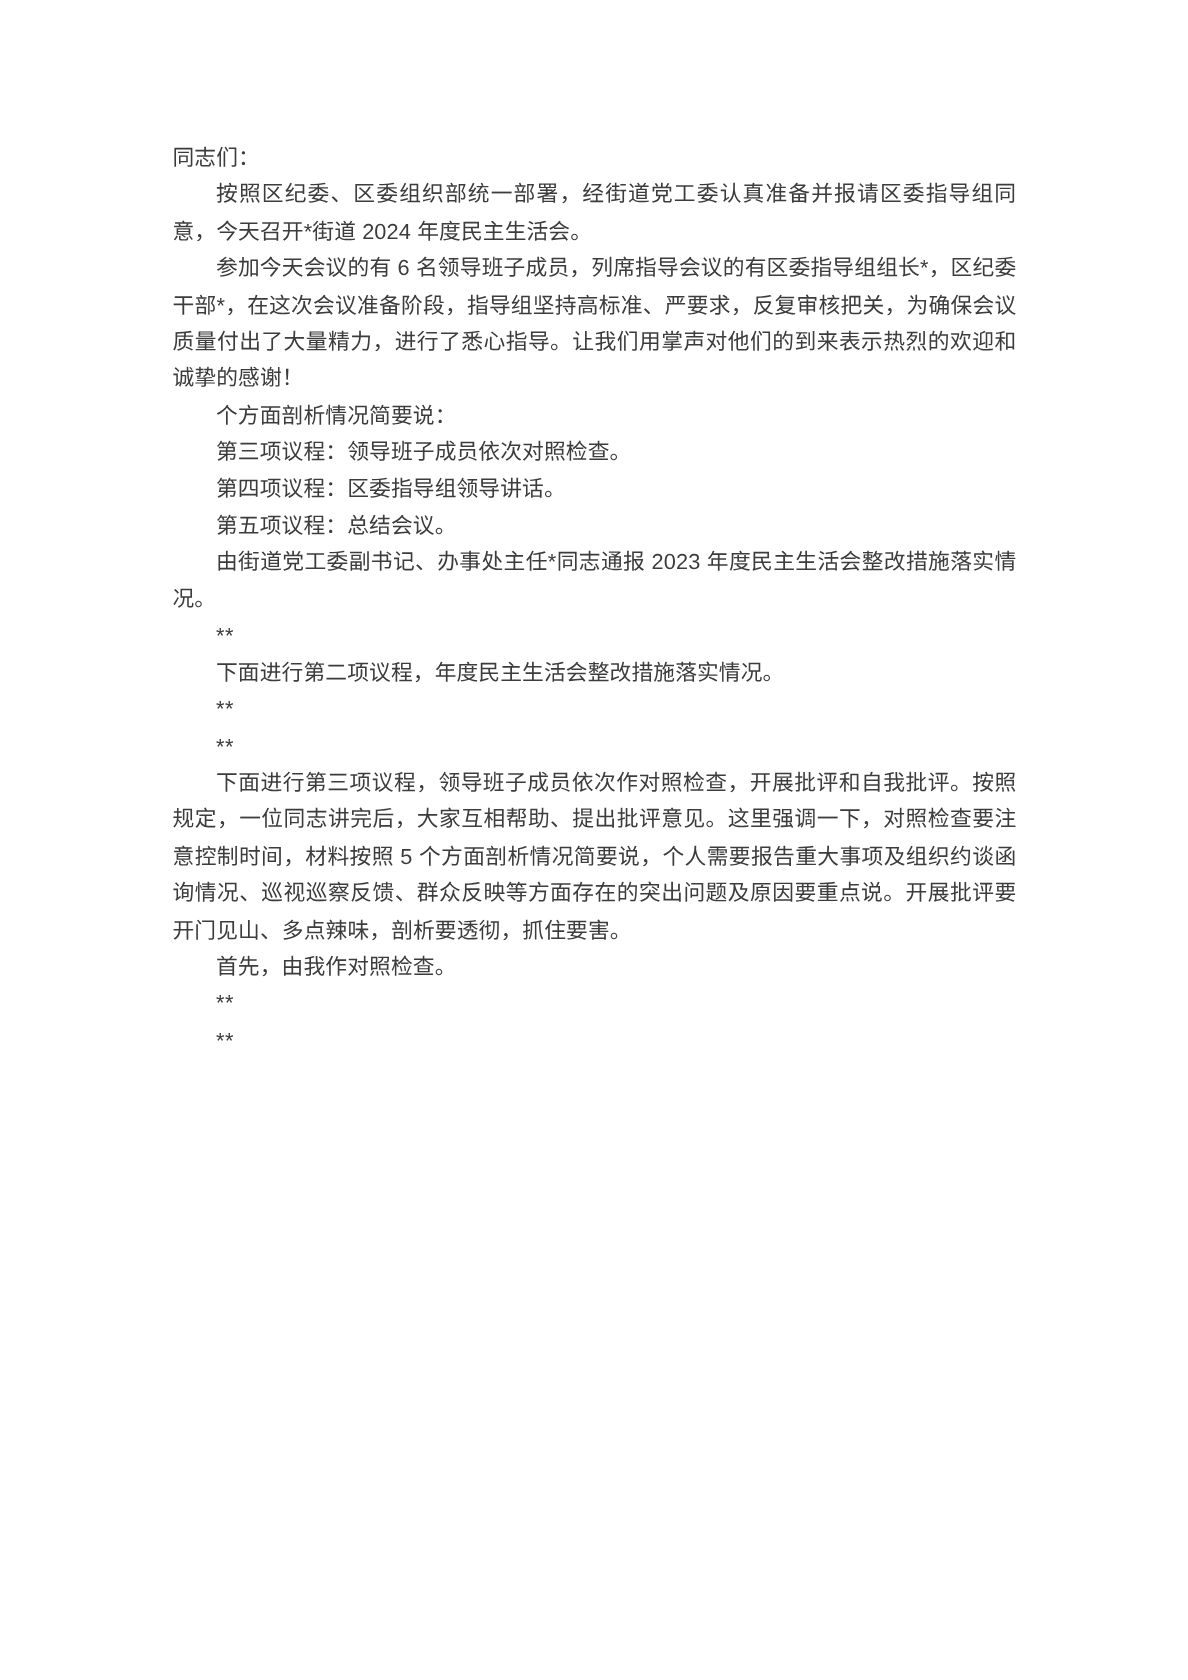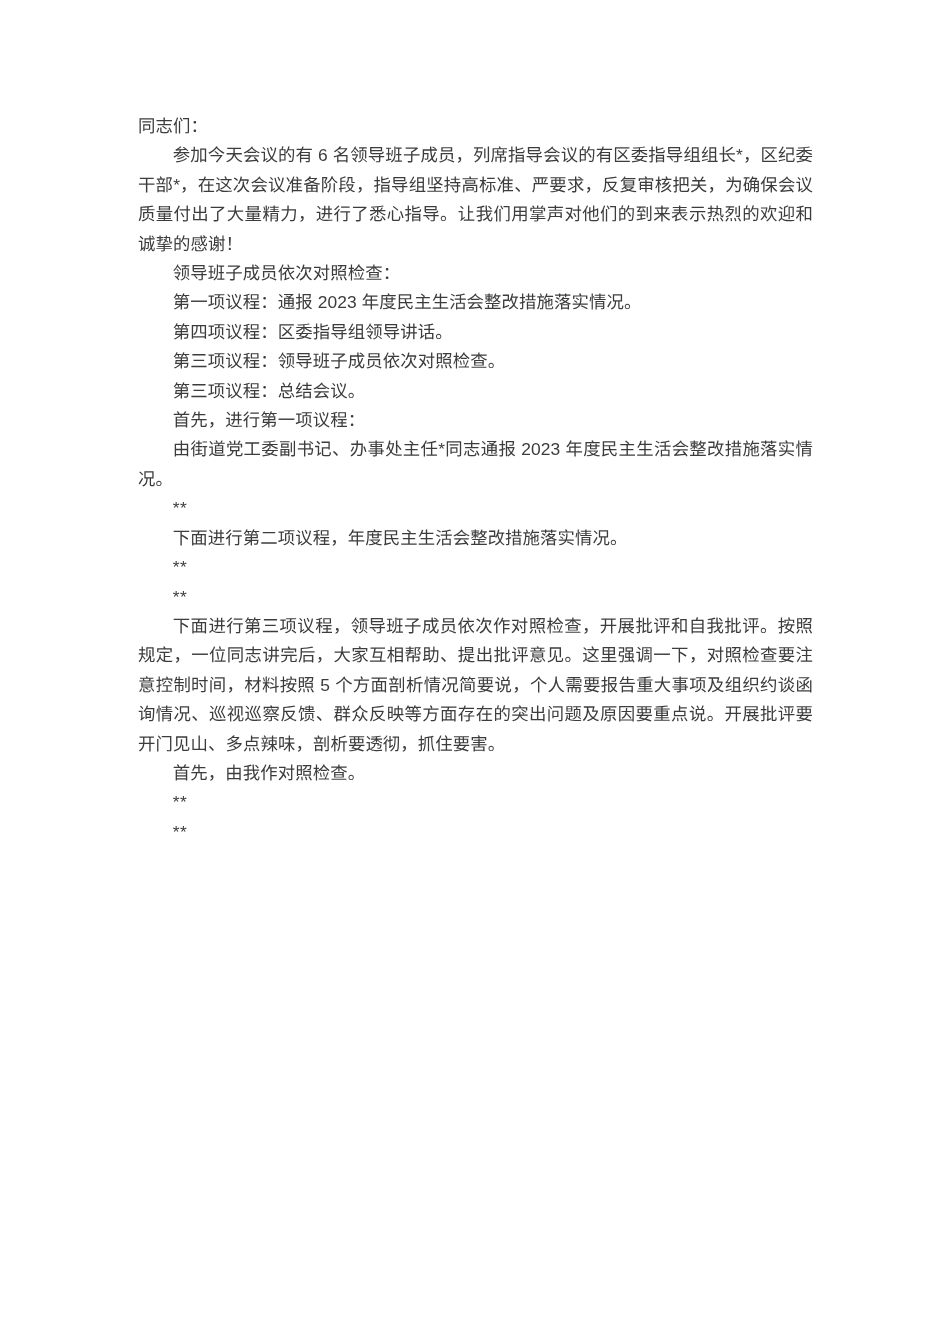--- a/index.html
+++ b/index.html
@@ -52,27 +52,26 @@
     font-family: "Liberation Sans", "DejaVu Sans", sans-serif;
     letter-spacing: 0.5px;
   }
 </style>
 </head>
 <body>
 
 <div class="page">
   <div class="doc-body">
     <p class="para noindent">同志们：</p>
+    <p class="para indent">按照区纪委、区委组织部统一部署，经街道党工委认真准备并报请区委指导组同意，今天召开*街道 2024 年度民主生活会。</p>
     <p class="para indent">参加今天会议的有 6 名领导班子成员，列席指导会议的有区委指导组组长*，区纪委干部*，在这次会议准备阶段，指导组坚持高标准、严要求，反复审核把关，为确保会议质量付出了大量精力，进行了悉心指导。让我们用掌声对他们的到来表示热烈的欢迎和诚挚的感谢！</p>
-    <p class="para indent">领导班子成员依次对照检查：</p>
-    <p class="para indent">第一项议程：通报 2023 年度民主生活会整改措施落实情况。</p>
+    <p class="para indent">个方面剖析情况简要说：</p>
+    <p class="para indent">第三项议程：领导班子成员依次对照检查。</p>
     <p class="para indent">第四项议程：区委指导组领导讲话。</p>
-    <p class="para indent">第三项议程：领导班子成员依次对照检查。</p>
-    <p class="para indent">第三项议程：总结会议。</p>
-    <p class="para indent">首先，进行第一项议程：</p>
+    <p class="para indent">第五项议程：总结会议。</p>
     <p class="para indent">由街道党工委副书记、办事处主任*同志通报 2023 年度民主生活会整改措施落实情况。</p>
     <p class="para marker">**</p>
     <p class="para indent">下面进行第二项议程，年度民主生活会整改措施落实情况。</p>
     <p class="para marker">**</p>
     <p class="para marker">**</p>
     <p class="para indent">下面进行第三项议程，领导班子成员依次作对照检查，开展批评和自我批评。按照规定，一位同志讲完后，大家互相帮助、提出批评意见。这里强调一下，对照检查要注意控制时间，材料按照 5 个方面剖析情况简要说，个人需要报告重大事项及组织约谈函询情况、巡视巡察反馈、群众反映等方面存在的突出问题及原因要重点说。开展批评要开门见山、多点辣味，剖析要透彻，抓住要害。</p>
     <p class="para indent">首先，由我作对照检查。</p>
     <p class="para marker">**</p>
     <p class="para marker">**</p>
   </div>

